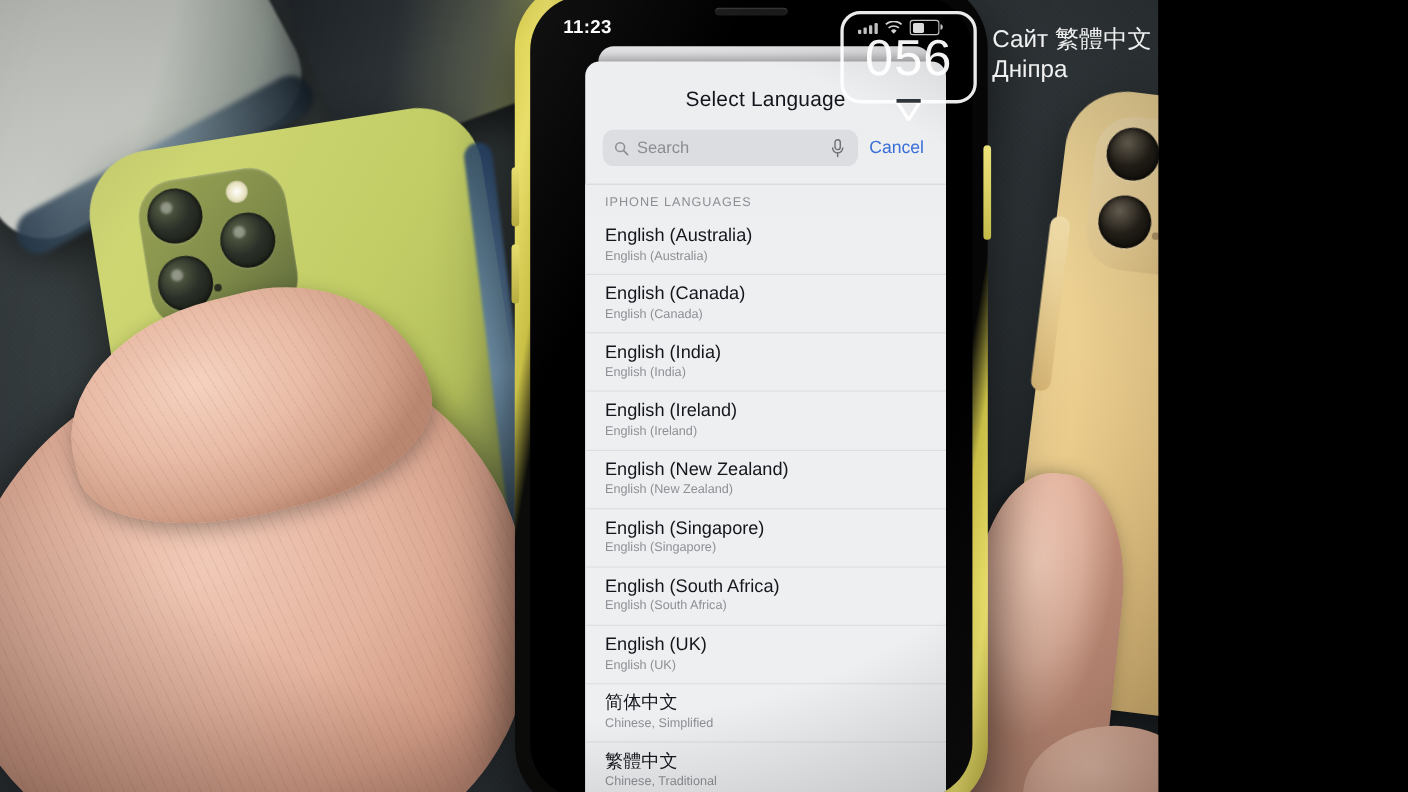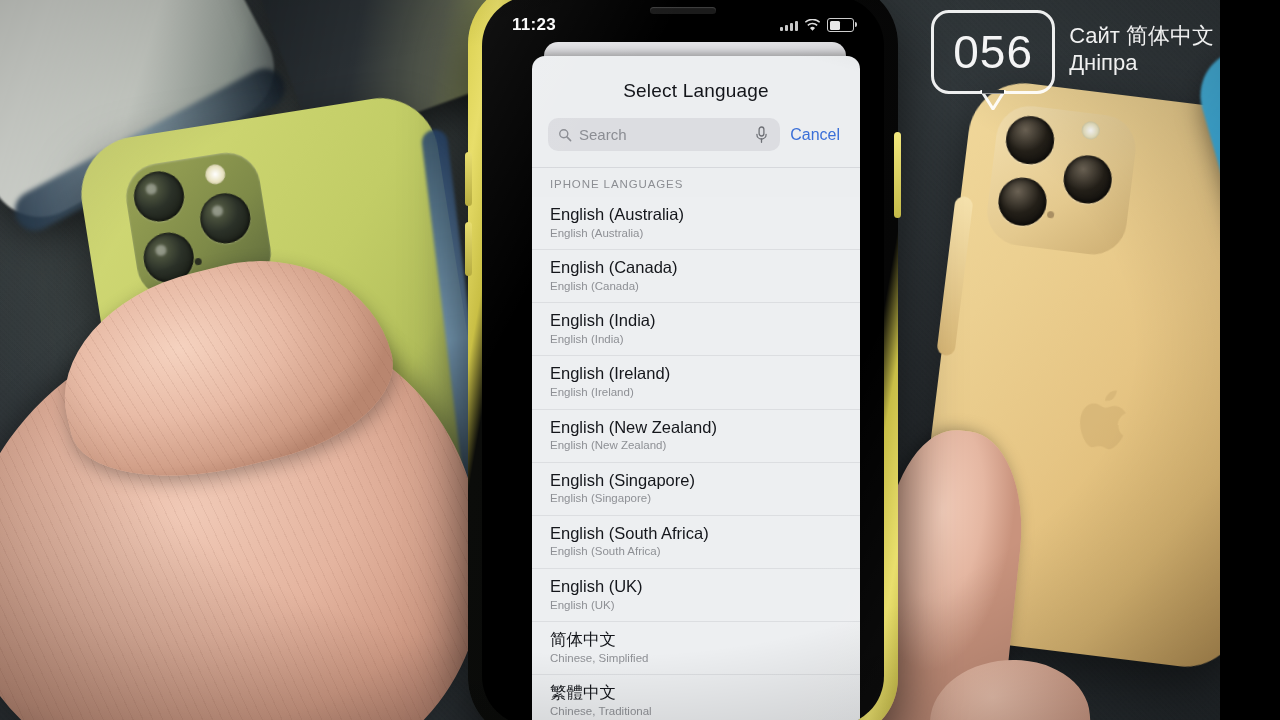--- a/index.html
+++ b/index.html
@@ -1,18 +1,18 @@
 <!DOCTYPE html>
 <html><head>
 <meta charset="utf-8">
 <style>
   html,body{margin:0;padding:0;background:#000;}
   body{width:1280px;height:720px;overflow:hidden;font-family:"Liberation Sans",sans-serif;}
 
-  #stage{position:relative;width:1220px;height:720px;overflow:hidden;}
+  #stage{position:relative;width:1041px;height:720px;overflow:hidden;padding-left:12px;}
 
   
   .bg{position:absolute;inset:0;
       background:
         radial-gradient(ellipse 520px 360px at 300px 250px, rgba(70,78,70,.55), rgba(0,0,0,0) 70%),
         linear-gradient(160deg,#3b4246 0%,#343b3e 28%,#2f3539 60%,#272d31 100%);}
   
   .bg-tex{position:absolute;inset:0;opacity:.22;
       background-image:
         repeating-linear-gradient(45deg, rgba(255,255,255,.035) 0 2px, rgba(0,0,0,0) 2px 4px),
@@ -325,18 +325,18 @@
 
   <div class="wm">
     <div class="wm-bubble">
       <span class="num">056</span>
       <svg class="wm-tail" viewBox="0 0 26 20">
         <path d="M1 0 L13 19 L25 0" fill="none" stroke="rgba(255,255,255,.92)" stroke-width="3" stroke-linejoin="round"></path>
         <path d="M2 1 L24 1" stroke="#2f3539" stroke-width="5"></path>
       </svg>
     </div>
     <div class="wm-txt">
-      <div>Сайт 简体中文</div>
+      <div>Сайт 繁體中文</div>
       <div>Дніпра</div>
     </div>
   </div>
 
 </div>
 
 </body></html>

